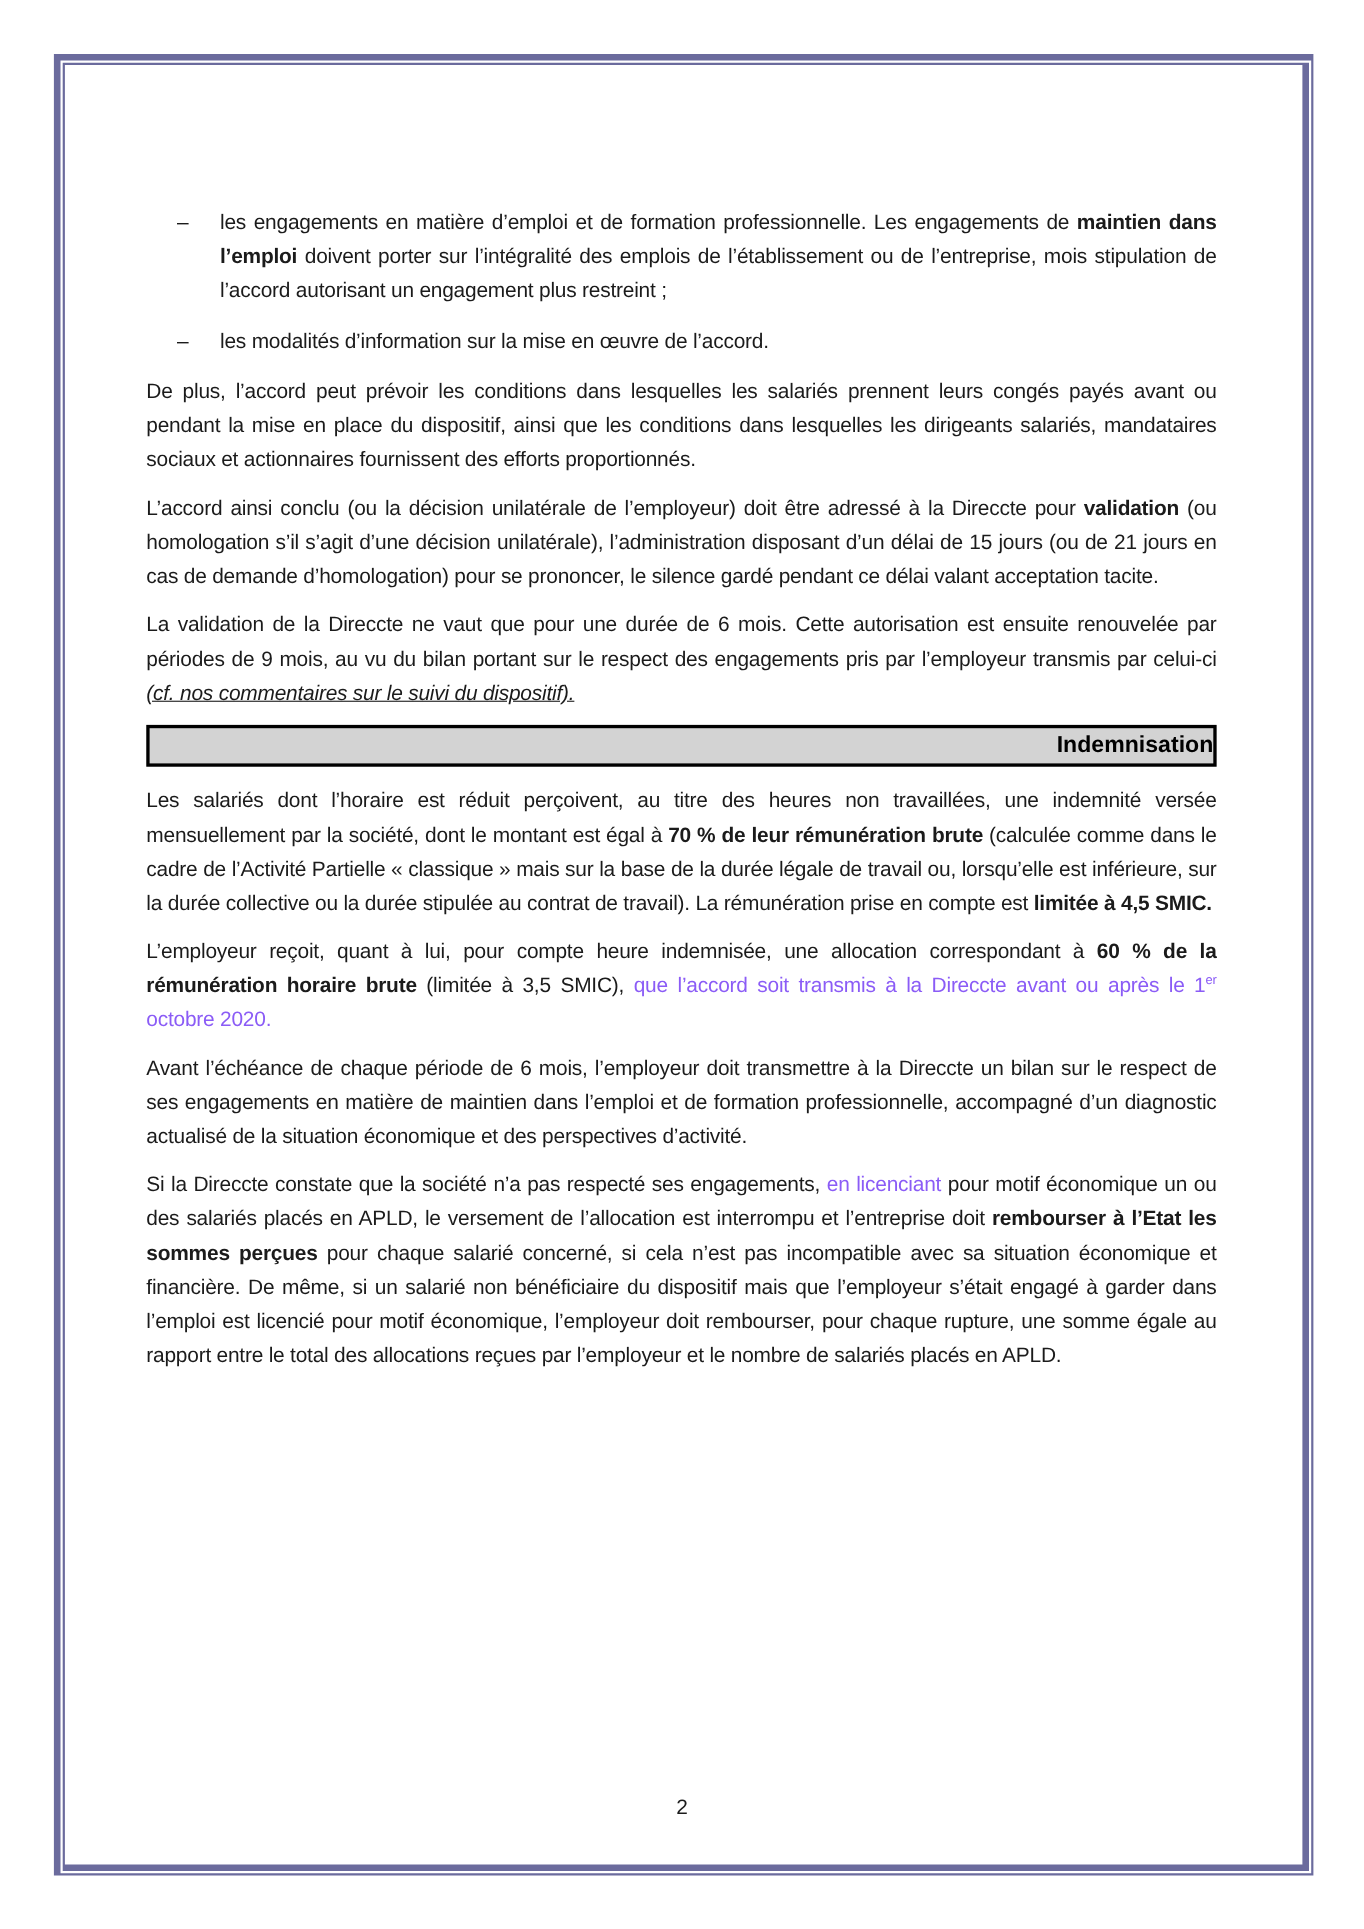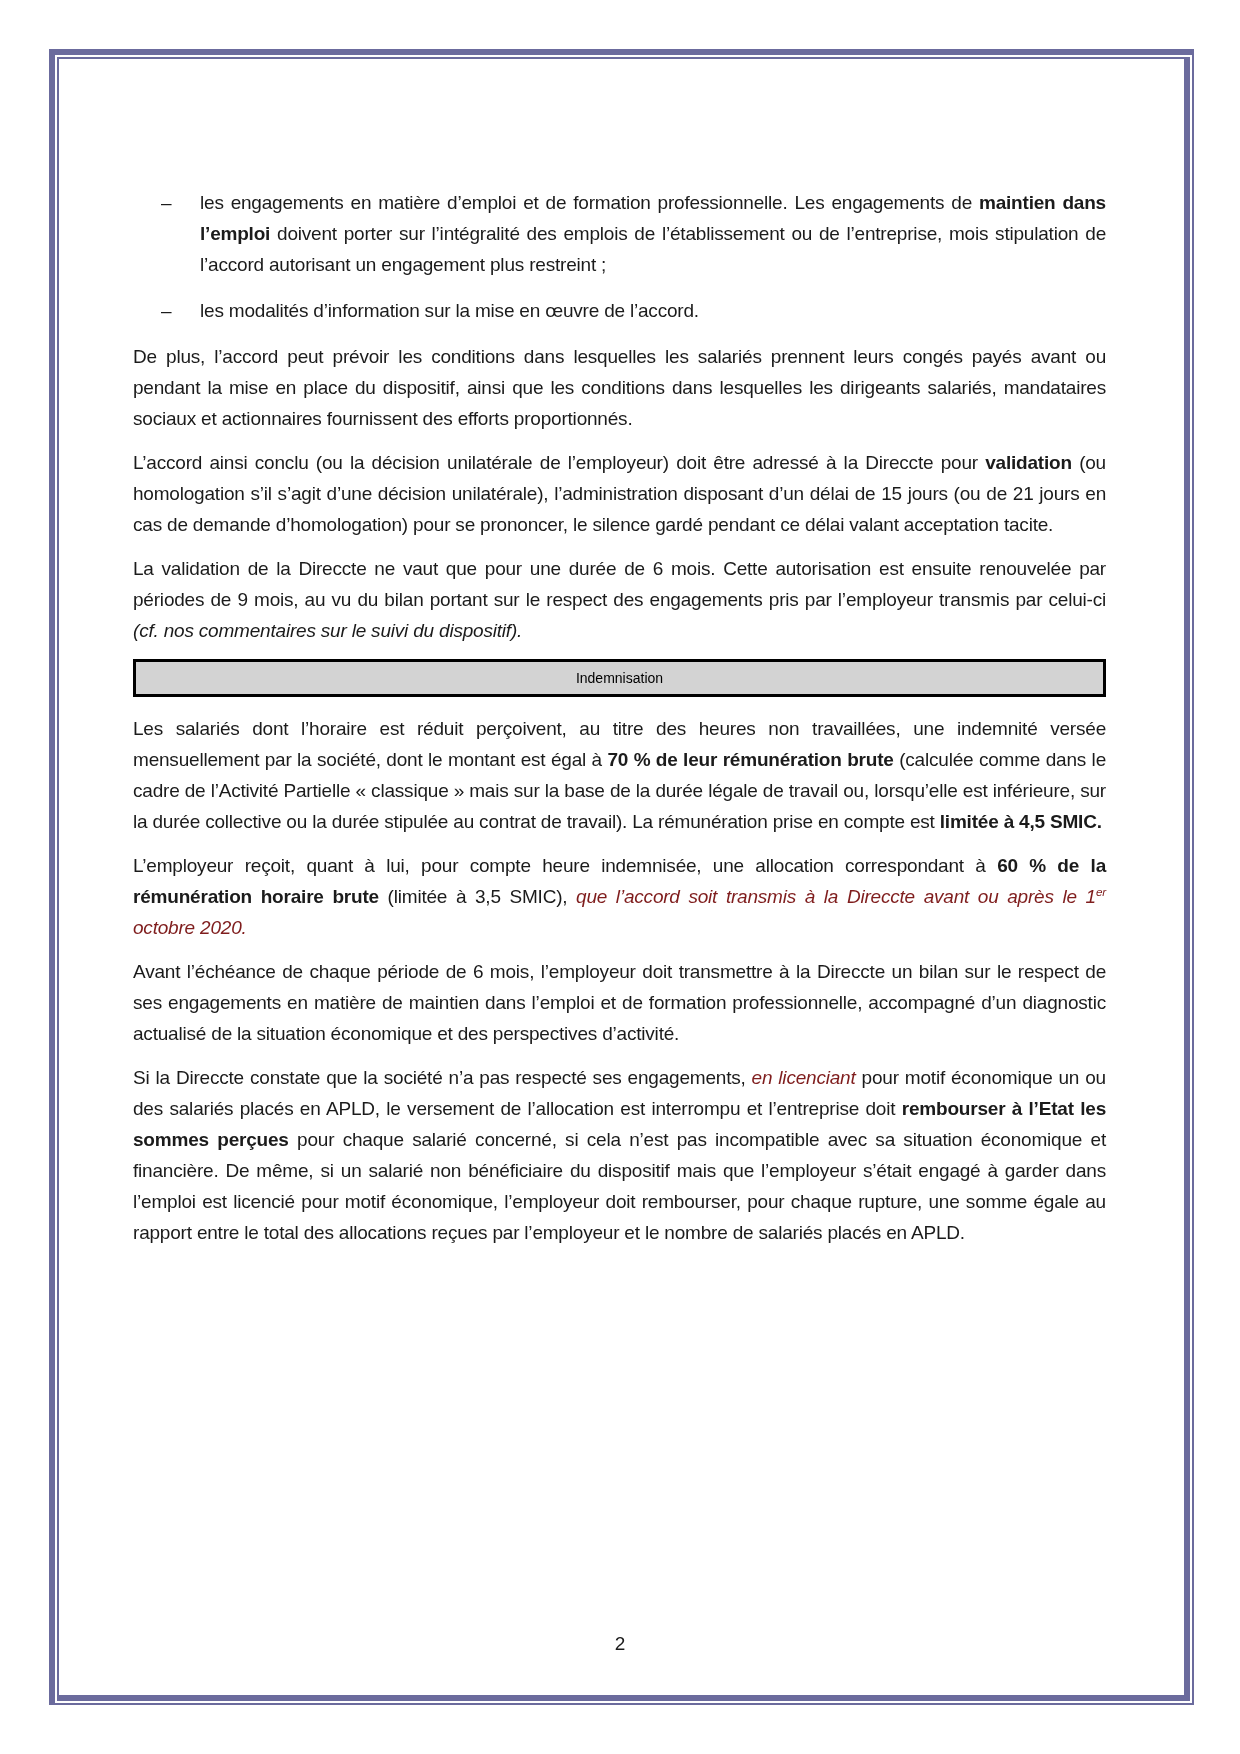--- a/index.html
+++ b/index.html
@@ -23,28 +23,28 @@
   .content{
     box-sizing:border-box;
     padding:128px 78px 0 74px;
     font-size:19px;line-height:31px;letter-spacing:-0.2px;
     text-align:justify;
   }
   .para{margin:0 0 13px 0;}
   .bullet-row{position:relative;padding-left:67px;margin:0 0 15px 0;}
   .bullet-marker{position:absolute;left:28px;top:0;}
   .b{font-weight:bold;}
-  .i{font-style:italic;}
-  .blue{color:#7f1d1d;font-style:italic;}
+  .i{font-style:italic;text-decoration:underline;}
+  .blue{color:#8b5cf6;}
   .sup{vertical-align:super;font-size:0.62em;line-height:0;}
   .secbar{
     background:#d3d3d3;border:3px solid #000000;
     margin:8px 0 16px 0;
     height:32px;line-height:32px;
-    text-align:center;font-weight:normal;font-size:14px;letter-spacing:0;
+    text-align:right;font-weight:bold;font-size:21px;letter-spacing:0;
     color:#000000;
   }
   .pagenum{
     position:absolute;top:1633px;left:0;right:0;
     text-align:center;font-size:19px;color:#1b1b1b;
   }
   p span{white-space:pre-wrap;}
 </style>
 </head>
 <body>

